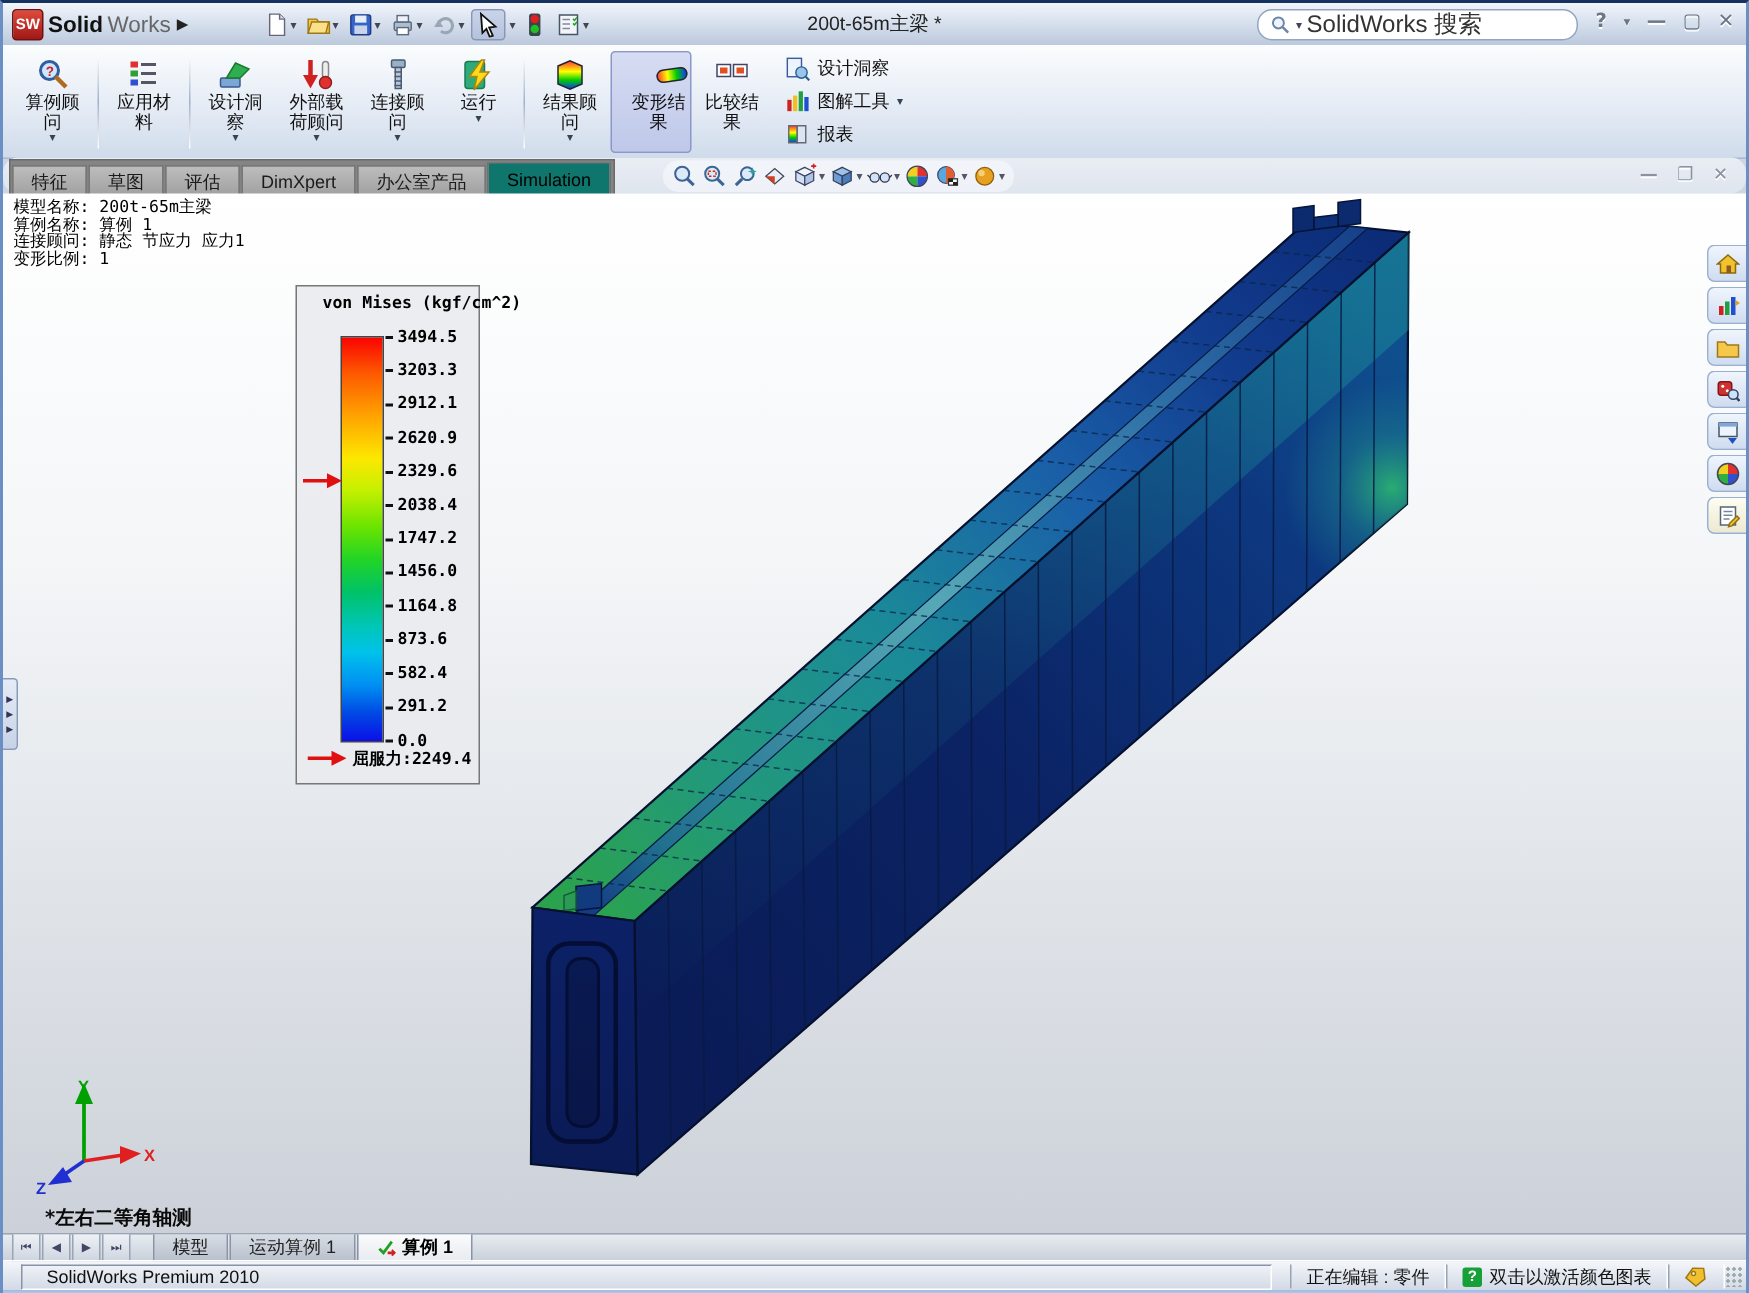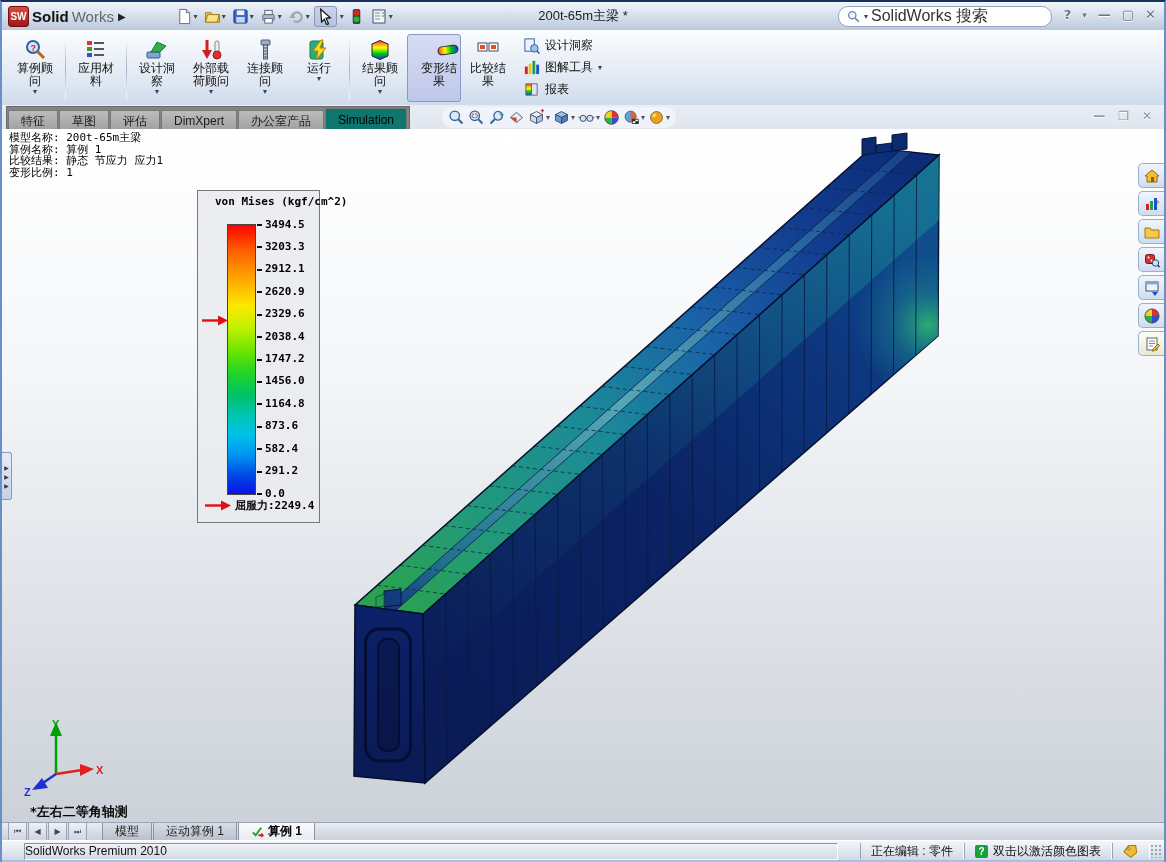--- a/index.html
+++ b/index.html
@@ -43,21 +43,21 @@
   .rcaret{font-size:8px;color:#345;line-height:8px;}
   .rbtn.active{background:linear-gradient(#d6dcf2,#bfc8ea);border-color:#8b96c9;align-items:flex-end;}
   .rsep{width:1px;height:62px;margin:0 3px;background:linear-gradient(#fdfdfe,#9fb0c8,#fdfdfe);}
   .rside{display:flex;flex-direction:column;justify-content:center;gap:4px;margin-left:8px;}
   .srow{display:flex;align-items:center;gap:5px;font-size:12px;color:#111;height:18px;}
   .srow svg{width:17px;height:17px;}
   .ds-mark{position:absolute;right:14px;top:26px;font:italic bold 54px "DejaVu Serif",serif;
     color:#dee3ec;letter-spacing:-6px;user-select:none;}
 
   
-  .tabrow{position:absolute;left:0;right:0;top:103px;height:24px;background:linear-gradient(#e9edf4,#dfe5ee);}
+  .tabrow{position:absolute;left:0;right:0;top:103px;height:24px;background:linear-gradient(#e9edf4,#dfe5ee);border-radius:10px;}
   .tabs-strip{position:absolute;left:4px;top:1px;display:flex;align-items:flex-end;height:23px;
     background:#848484;border:1px solid #6a6a6a;border-bottom:none;padding:1px 1px 0 1px;}
   .tab{height:20px;display:flex;align-items:center;padding:0 12px;font-size:12px;color:#1b1b1b;
     background:linear-gradient(#bdbdbd,#9f9f9f);border:1px solid #777;border-bottom:none;margin-right:1px;}
   .tab.active{background:#0f766e;font-weight:normal;color:#000;height:22px;}
   .headsup{position:absolute;left:440px;top:2px;height:21px;display:flex;align-items:center;gap:3px;
     background:rgba(250,252,255,.55);border-radius:10px;padding:0 6px;}
   .hu-btn{display:flex;align-items:center;gap:1px;}
   .hu-btn svg{width:17px;height:17px;}
   .hu-caret{font-size:8px;color:#556;}
@@ -110,21 +110,21 @@
   .btab{display:flex;align-items:center;gap:4px;padding:0 12px;background:linear-gradient(#d8dde5,#b9c1cd);
     border:1px solid #8a94a4;border-top:none;margin-right:1px;color:#222;}
   .btab.active{background:linear-gradient(#fafbfd,#e8ebf0);font-weight:bold;color:#000;}
   .btab svg{width:13px;height:13px;}
   .btabs-start{margin-left:6px;display:flex;}
 
   
   .statusbar{position:absolute;left:0;right:0;top:838px;height:20px;
     background:linear-gradient(#f4f6fa,#d0d8e4);display:flex;align-items:center;font-size:12px;color:#111;
     border-top:1px solid #fff;}
-  .status-left{flex:1;margin:1px 22px;height:15px;line-height:15px;padding:0 0;
+  .status-left{flex:1;margin:1px 12px;height:15px;line-height:15px;padding:0 16px;
     border:1px solid;border-color:#8894a6 #fff #fff #8894a6;}
   .sb-item{display:flex;align-items:center;gap:5px;padding:0 10px;height:16px;
     border-left:1px solid #98a4b4;border-right:1px solid #fff;white-space:nowrap;}
   .help-chip{width:13px;height:13px;background:#18a038;color:#fff;font:bold 10px "Liberation Sans",sans-serif;
     display:flex;align-items:center;justify-content:center;border-radius:2px;}
   .grip{width:12px;height:14px;margin-right:2px;
     background:radial-gradient(circle at 2px 2px,#9aa 1px,transparent 1.4px) 0 0/4px 4px;}
   .frame-bottom{position:absolute;left:0;right:0;top:858px;height:4px;background:linear-gradient(#9dbbe6,#bcd2f0);}
 </style>
 </head>
@@ -547,21 +547,21 @@
       <polygon points="890,22 890,6 905,4 905,20" fill="#0c2a6e" stroke="#051538"></polygon>
       <polygon points="874,24 874,16 890,14 890,22" fill="#0d2f76" stroke="#051538"></polygon>
 
       <polygon points="353,476 421,485 423,654 352,647" fill="url(#frontGrad)" stroke="#05102e" stroke-width="1.5"></polygon>
       <rect x="363.5" y="500" width="45" height="132" rx="14" fill="none" stroke="#040d33" stroke-width="3"></rect>
       <rect x="376" y="510" width="21" height="112" rx="9" fill="rgba(0,0,0,0.18)" stroke="#040d33" stroke-width="2"></rect>
     </svg>
 
     <div class="model-info"><span>模型名称: 200t-65m主梁</span>
 <span>算例名称: 算例 1</span>
-<span>比较结果: 静态 节应力 应力1</span>
+<span>连接顾问: 静态 节应力 应力1</span>
 <span>变形比例: 1</span></div>
 
     <div class="legend">
       <div class="legend-title">von Mises (kgf/cm^2)</div>
       <div class="legend-bar"></div>
       <div id="legend-ticks">
           <div class="ltick" style="top: 33px;"></div>
           <div class="llabel" style="top: 26.5px;">3494.5</div>
           <div class="ltick" style="top: 55.4167px;"></div>
           <div class="llabel" style="top: 48.9167px;">3203.3</div>

